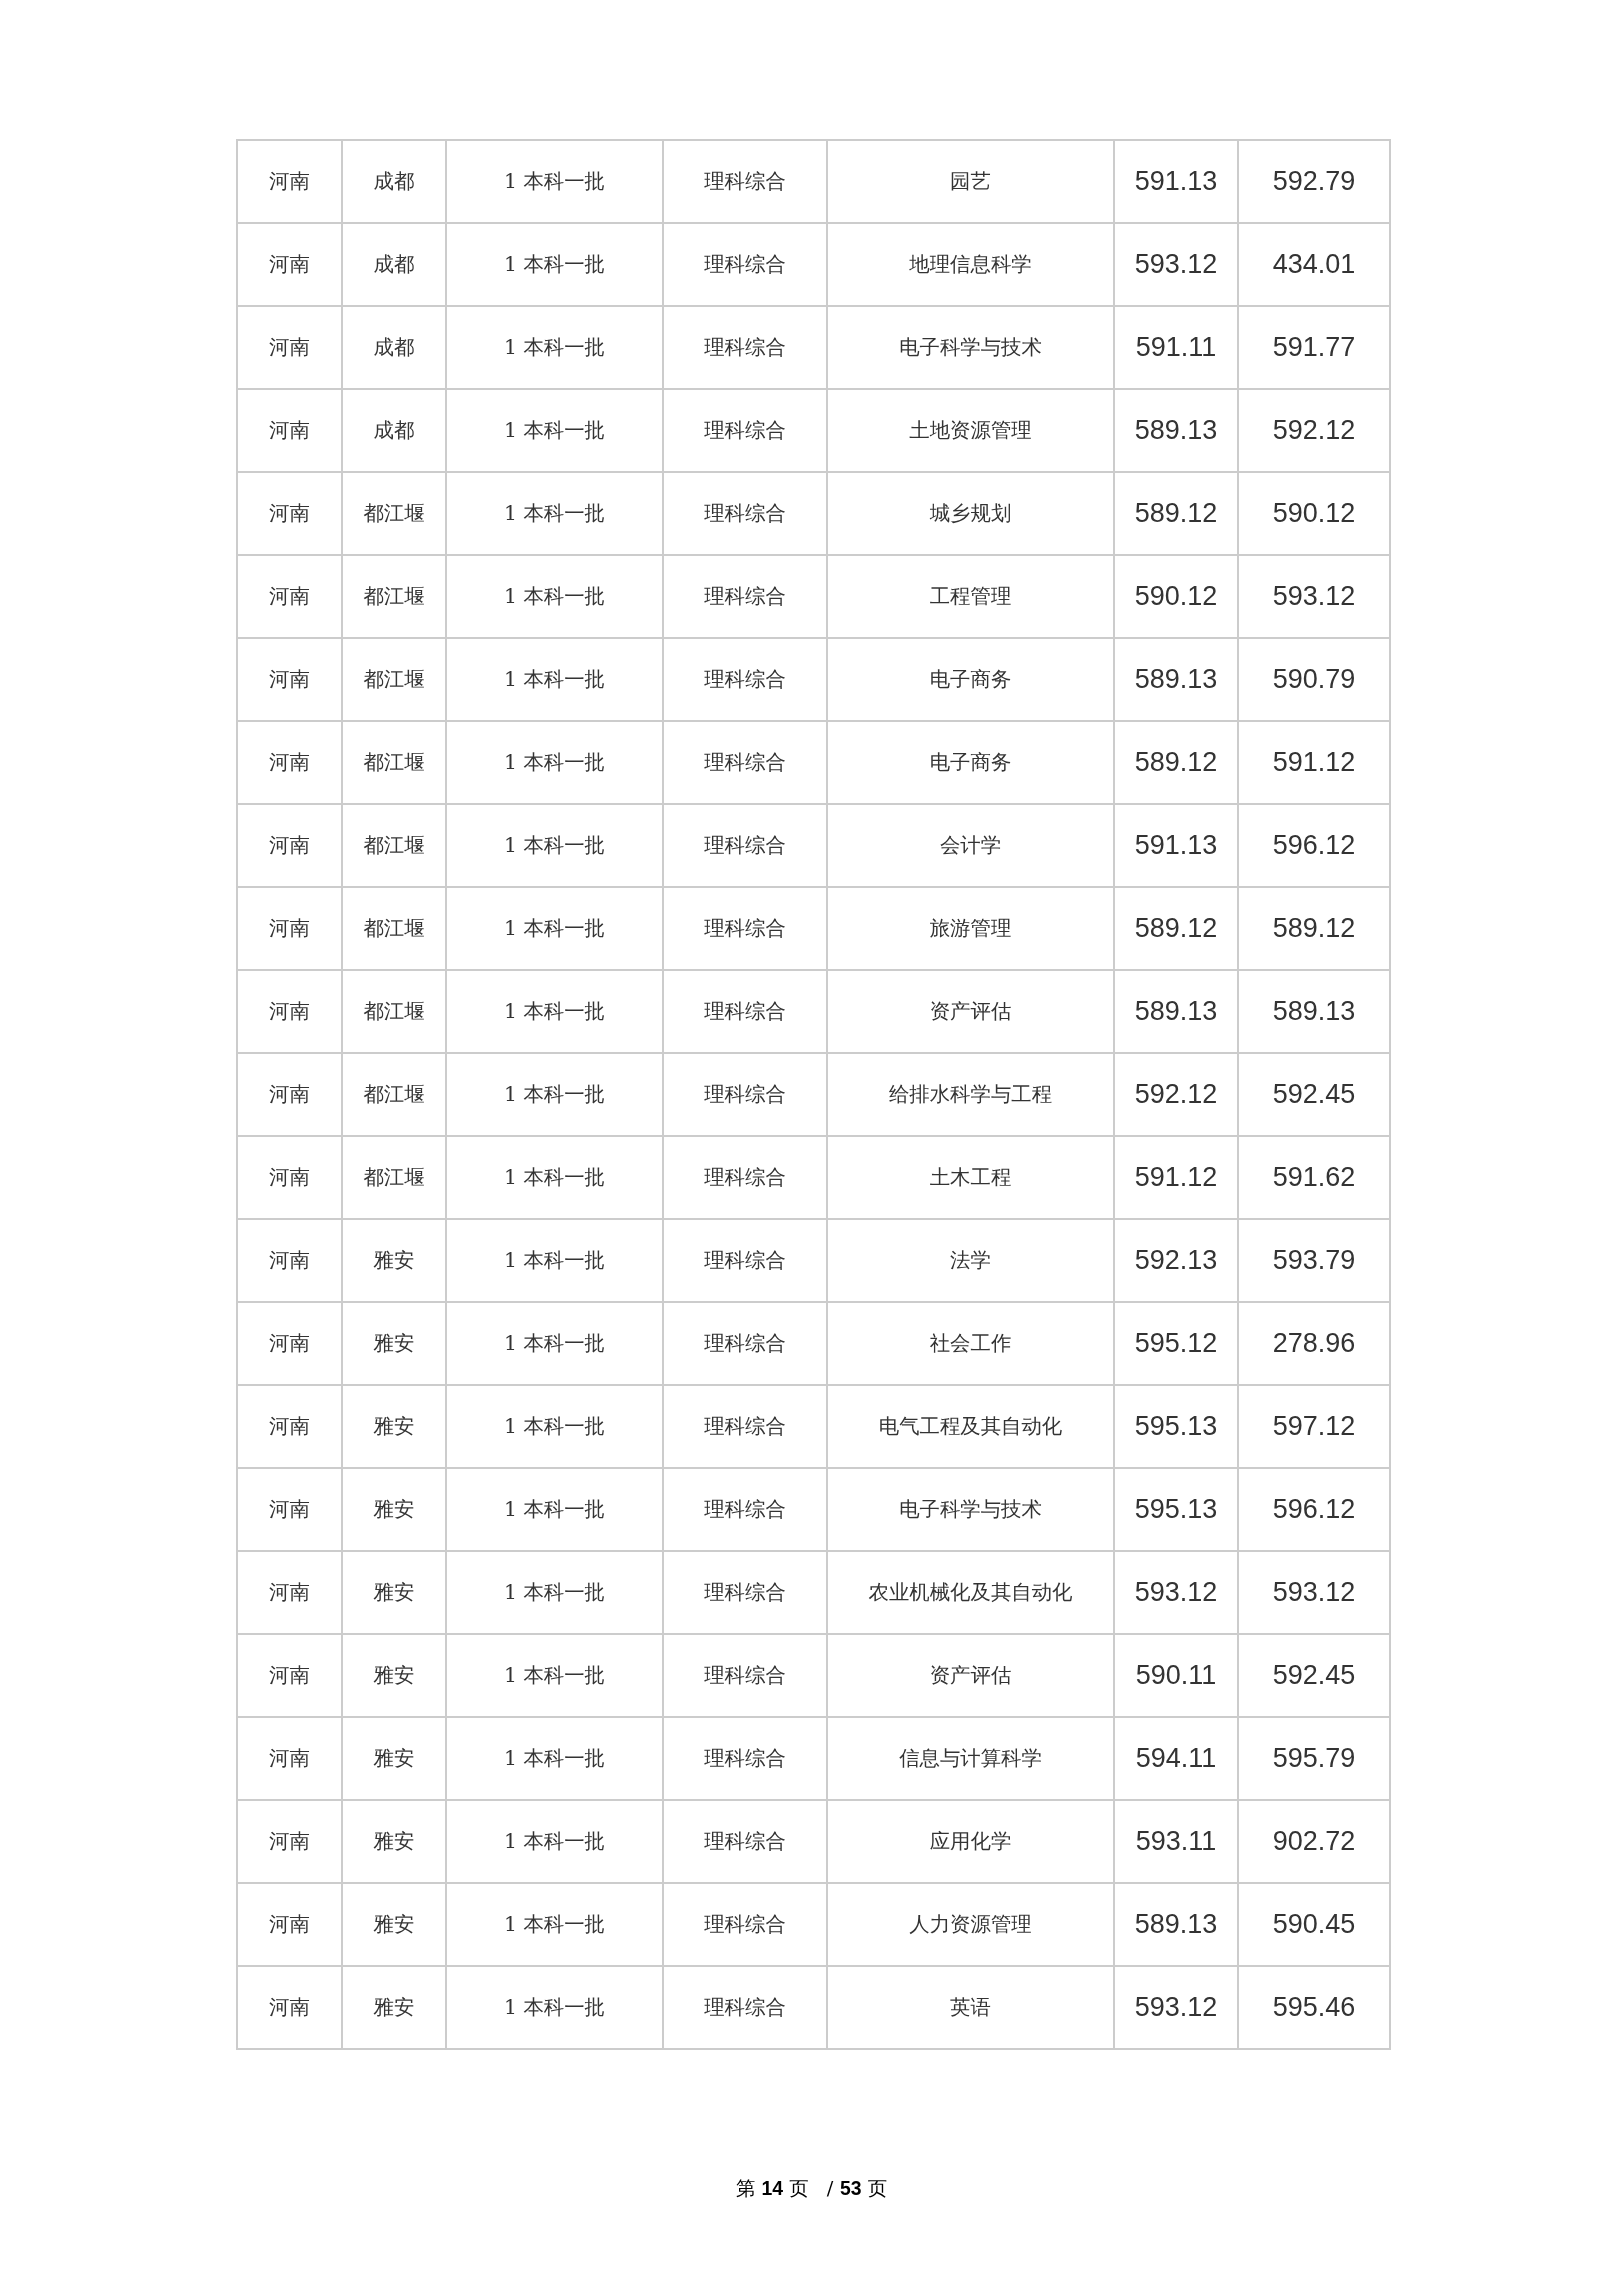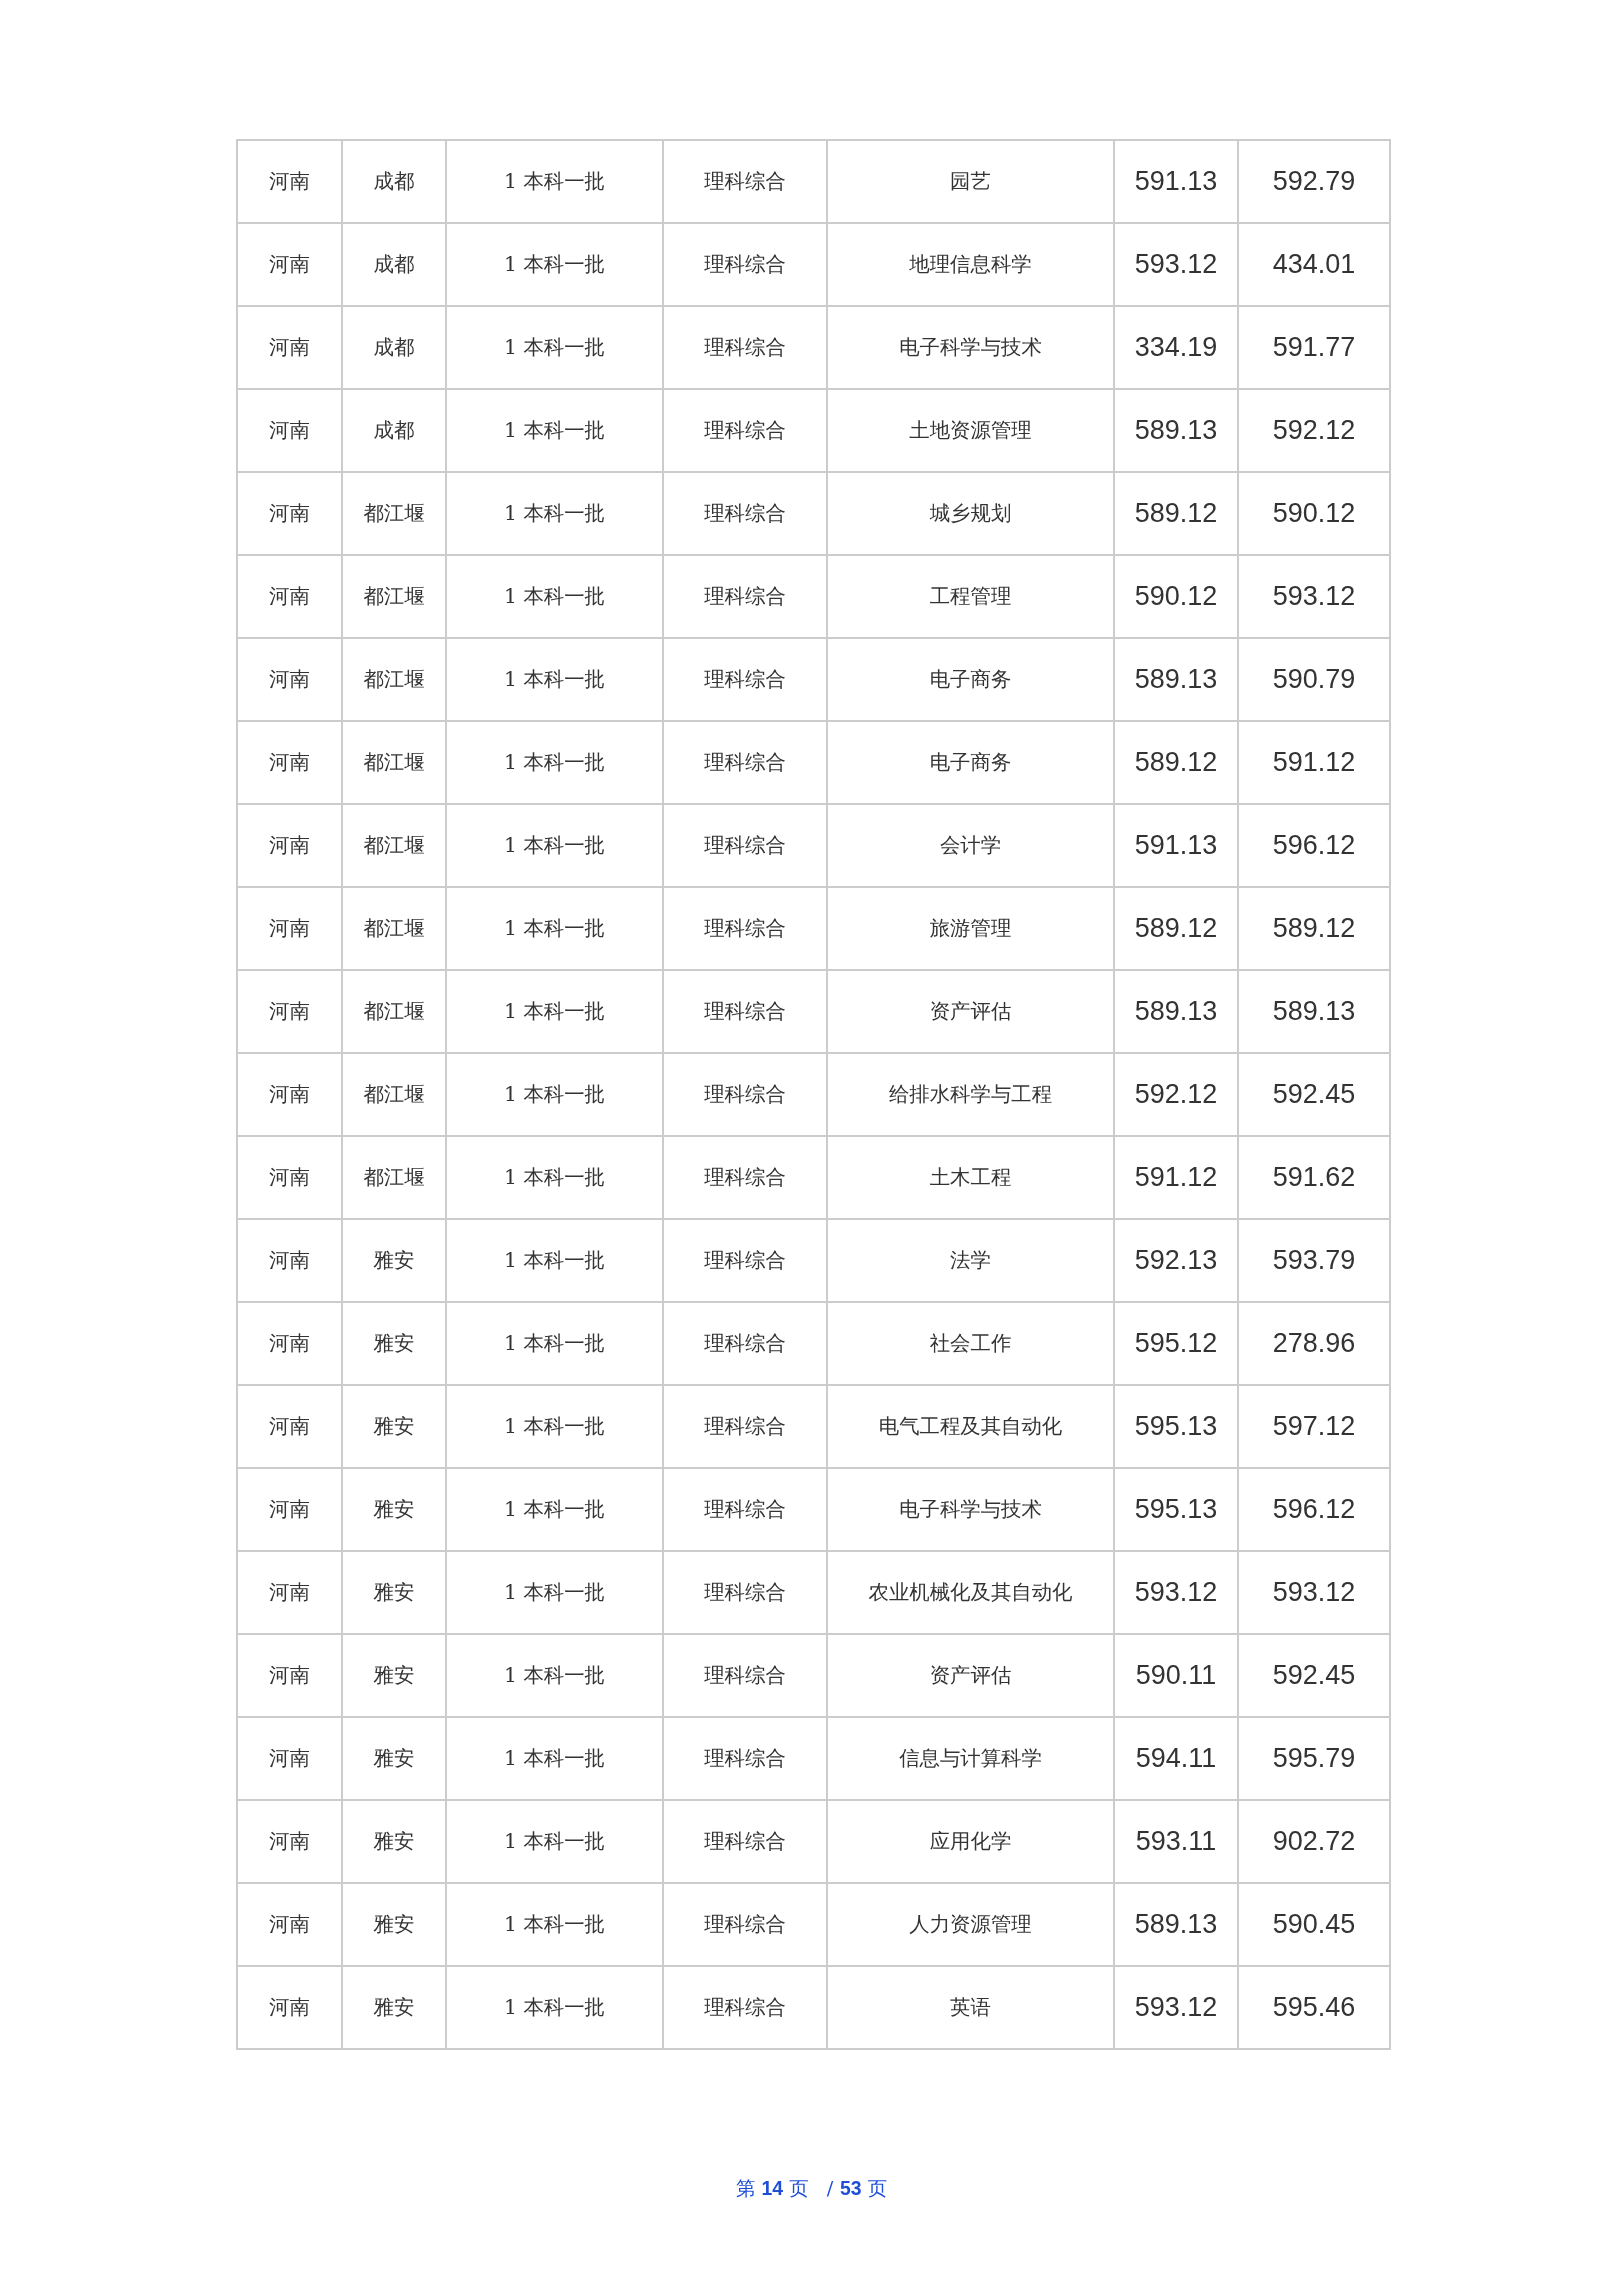--- a/index.html
+++ b/index.html
@@ -14,21 +14,21 @@
     border: 2.8px solid #cccccc;
     height: 81px; padding: 0;
     text-align: center; vertical-align: middle;
     font-size: 20.4px; line-height: 1; color: #333333;
     white-space: nowrap;
   }
   table.scores td.cjk { font-family: "DejaVu Serif", "Liberation Serif", serif; }
   table.scores td.num { font-family: "Liberation Sans", "DejaVu Sans", sans-serif; font-size: 27px; }
   .footer {
     position: absolute; top: 2175px; left: 0; width: 1623px; text-align: center;
-    font-family: "DejaVu Serif", "Liberation Serif", serif; font-size: 19.4px; color: #1d4ed8;
+    font-family: "DejaVu Serif", "Liberation Serif", serif; font-size: 19.4px; color: #000000;
   }
   .footer .b { font-family: "Liberation Sans", "DejaVu Sans", sans-serif; font-weight: bold; }
   .footer .sep { margin: 0 6.5px 0 12px; }
 </style>
 </head>
 <body>
 
 <div class="page">
   <table class="scores">
     <colgroup>
@@ -58,21 +58,21 @@
           <td class="cjk">地理信息科学</td>
           <td class="num">593.12</td>
           <td class="num">434.01</td>
         </tr>
         <tr>
           <td class="cjk">河南</td>
           <td class="cjk">成都</td>
           <td class="cjk">1 本科一批</td>
           <td class="cjk">理科综合</td>
           <td class="cjk">电子科学与技术</td>
-          <td class="num">334.19</td>
+          <td class="num">591.11</td>
           <td class="num">591.77</td>
         </tr>
         <tr>
           <td class="cjk">河南</td>
           <td class="cjk">成都</td>
           <td class="cjk">1 本科一批</td>
           <td class="cjk">理科综合</td>
           <td class="cjk">土地资源管理</td>
           <td class="num">589.13</td>
           <td class="num">592.12</td>

